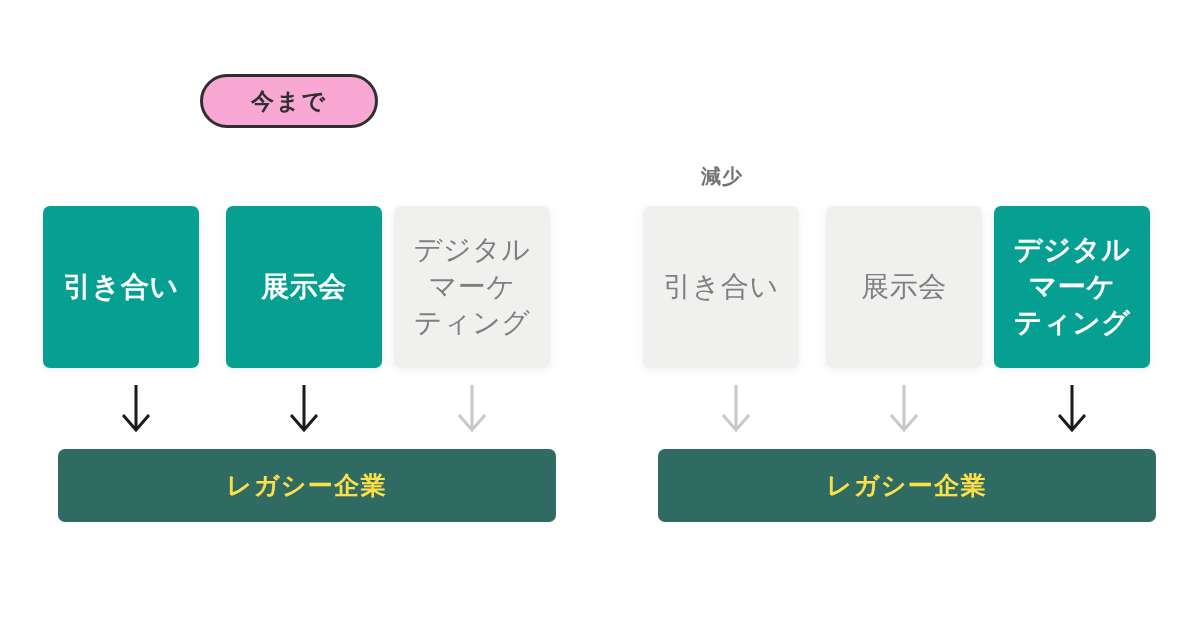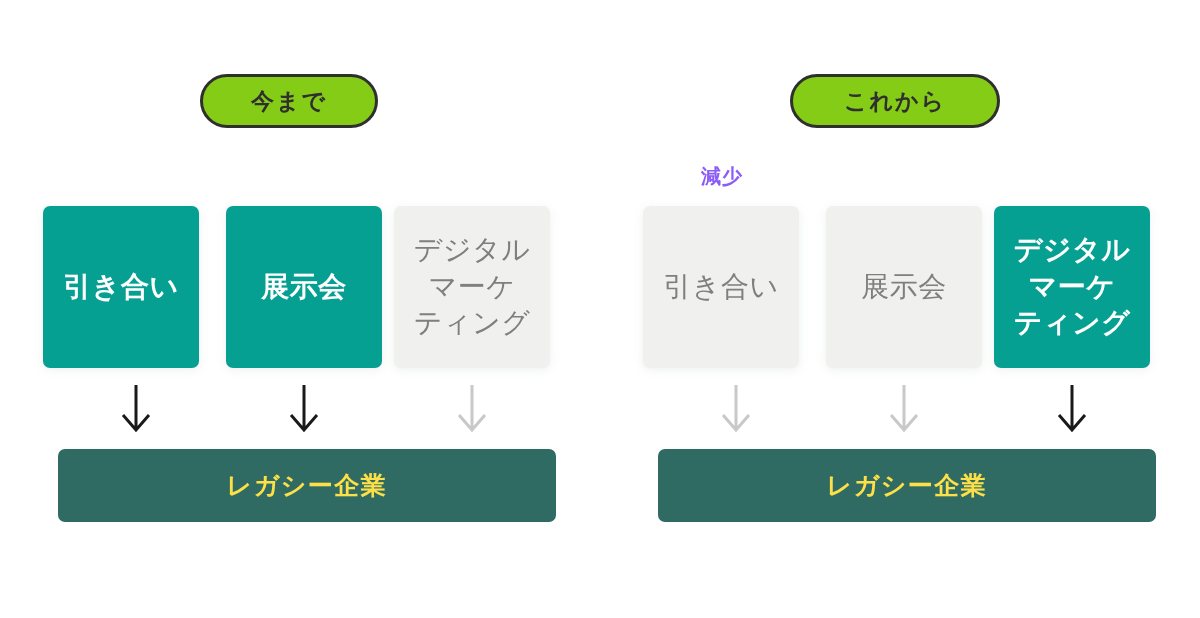--- a/index.html
+++ b/index.html
@@ -31,21 +31,21 @@
   .panel.right { left: 600px; width: 600px; }
 
   
   .pill {
     position: absolute;
     top: 74px;
     height: 54px;
     box-sizing: border-box;
     border: 3px solid #2f2f2f;
     border-radius: 27px;
-    background: #84cc16;
+    background: #f9a8d4;
     display: flex;
     align-items: center;
     justify-content: center;
     padding: 0 30px;
   }
   .pill-label {
     font-size: 23px;
     font-weight: 700;
     color: #2f2f2f;
     letter-spacing: 2px;
@@ -56,21 +56,21 @@
   .pill.right-pill { left: 190px; width: 210px; }
 
   
   .annotation {
     position: absolute;
     top: 166px;
     width: 156px;
     text-align: center;
     font-size: 20px;
     font-weight: 700;
-    color: #8b5cf6;
+    color: #737373;
     letter-spacing: 1px;
     line-height: 1;
   }
   .annotation.a1 { left: 44px; }
   .annotation.a2 { left: 212px; }
 
   
   .cards {
     position: absolute;
     top: 206px;
@@ -198,23 +198,20 @@
     </div>
 
     <div class="dest-bar">
       <span class="dest-label">レガシー企業</span>
     </div>
 
   </section>
 
   <section class="panel right">
 
-    <div class="pill right-pill">
-      <span class="pill-label">これから</span>
-    </div>
 
     <div class="annotation a1">減少</div>
 
     <div class="cards">
 
       <div class="card muted c1">
         <span class="card-label">引き合い</span>
       </div>
 
       <div class="card muted c2">

